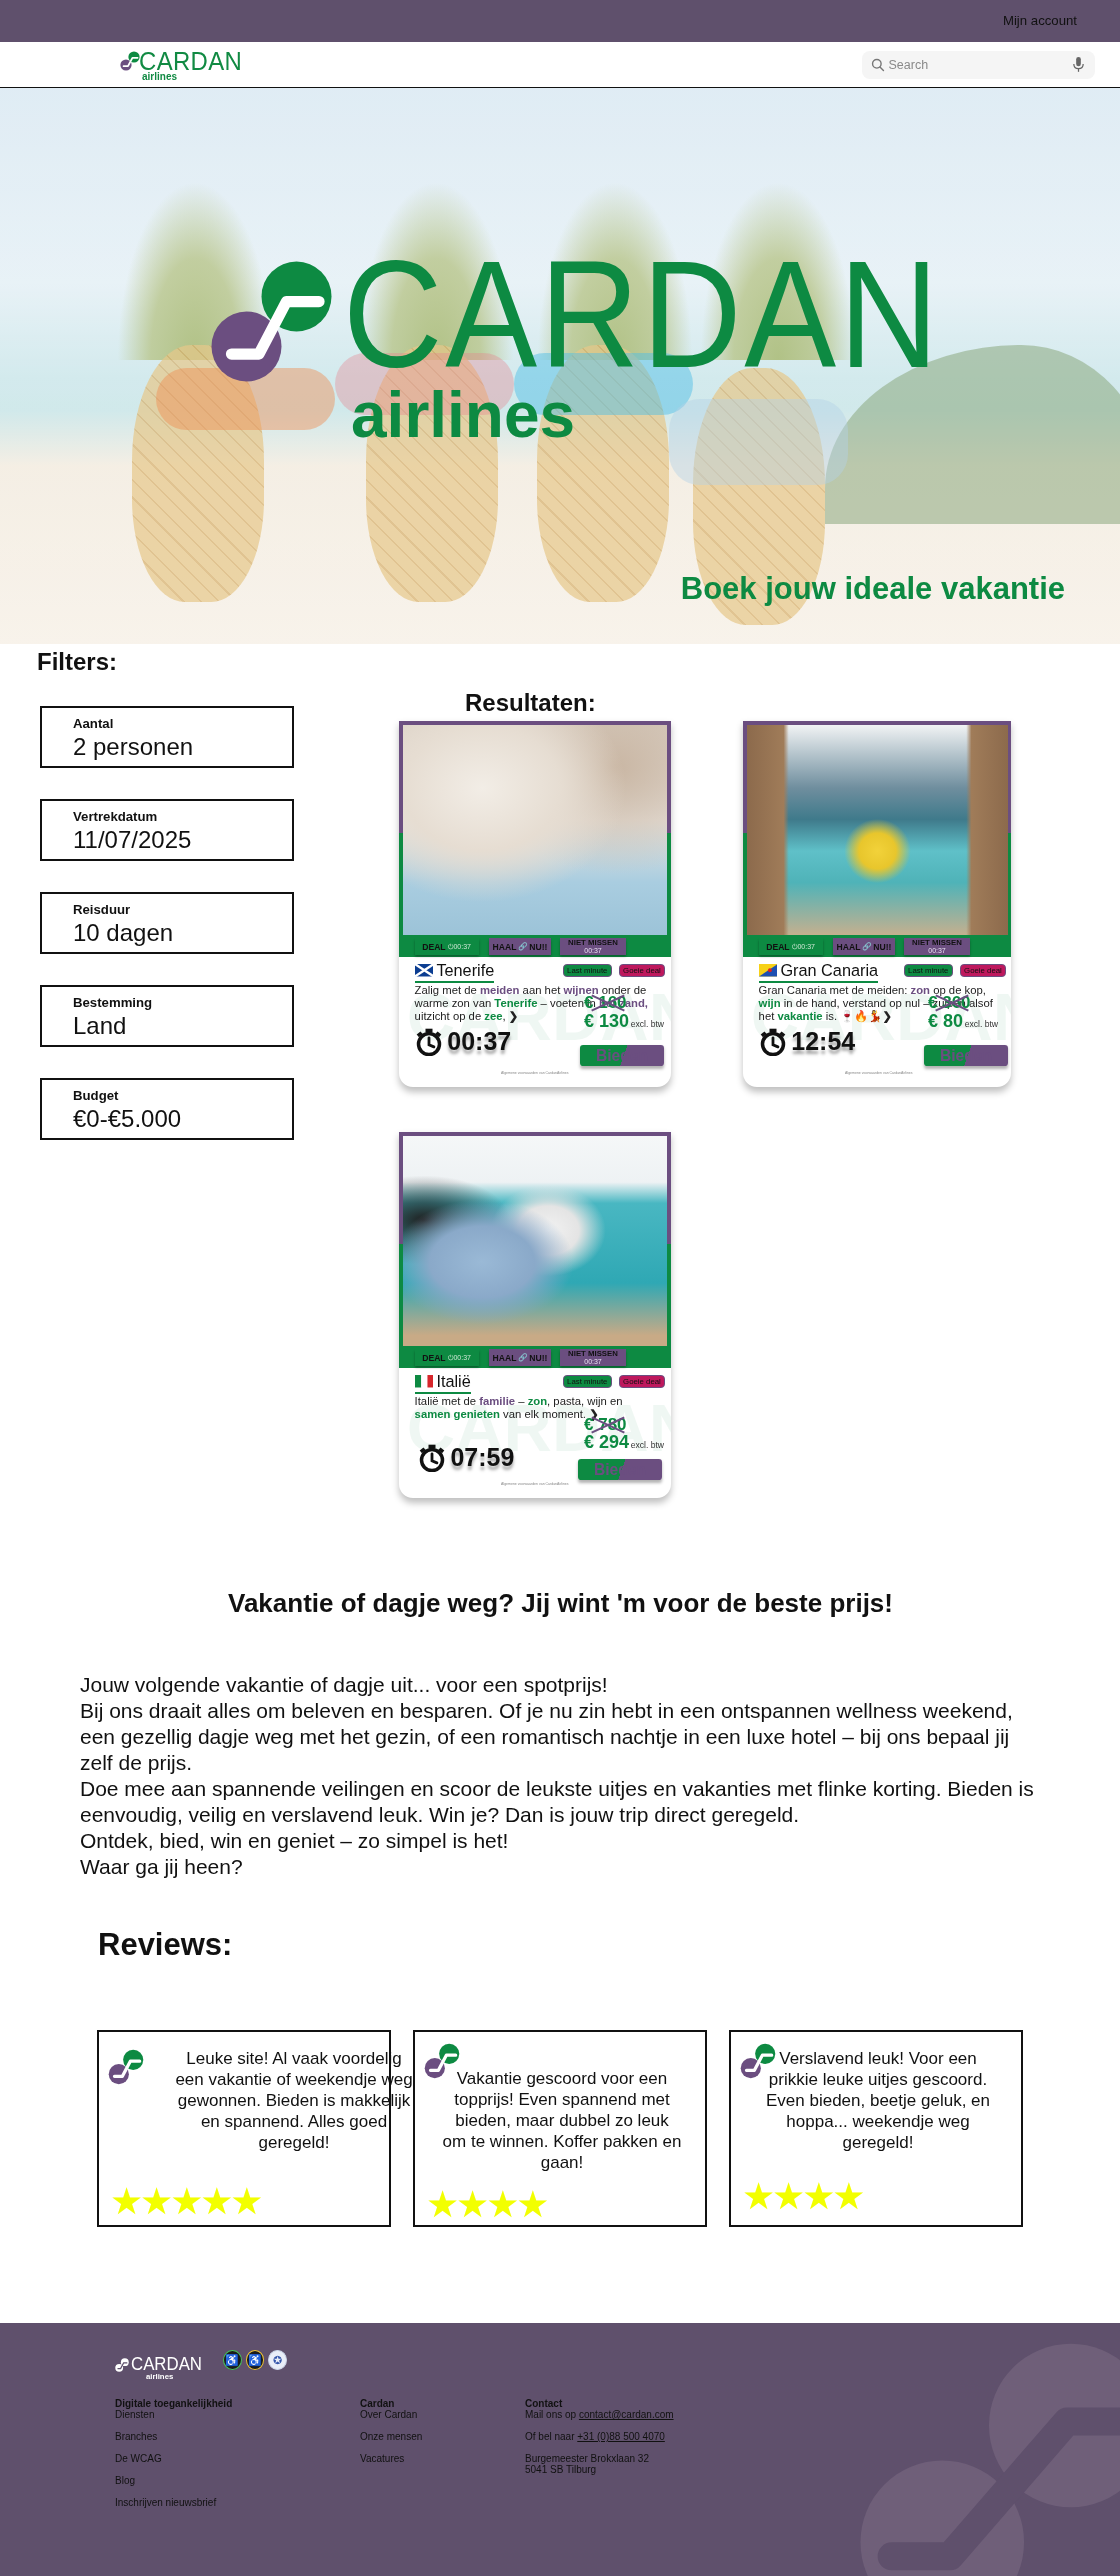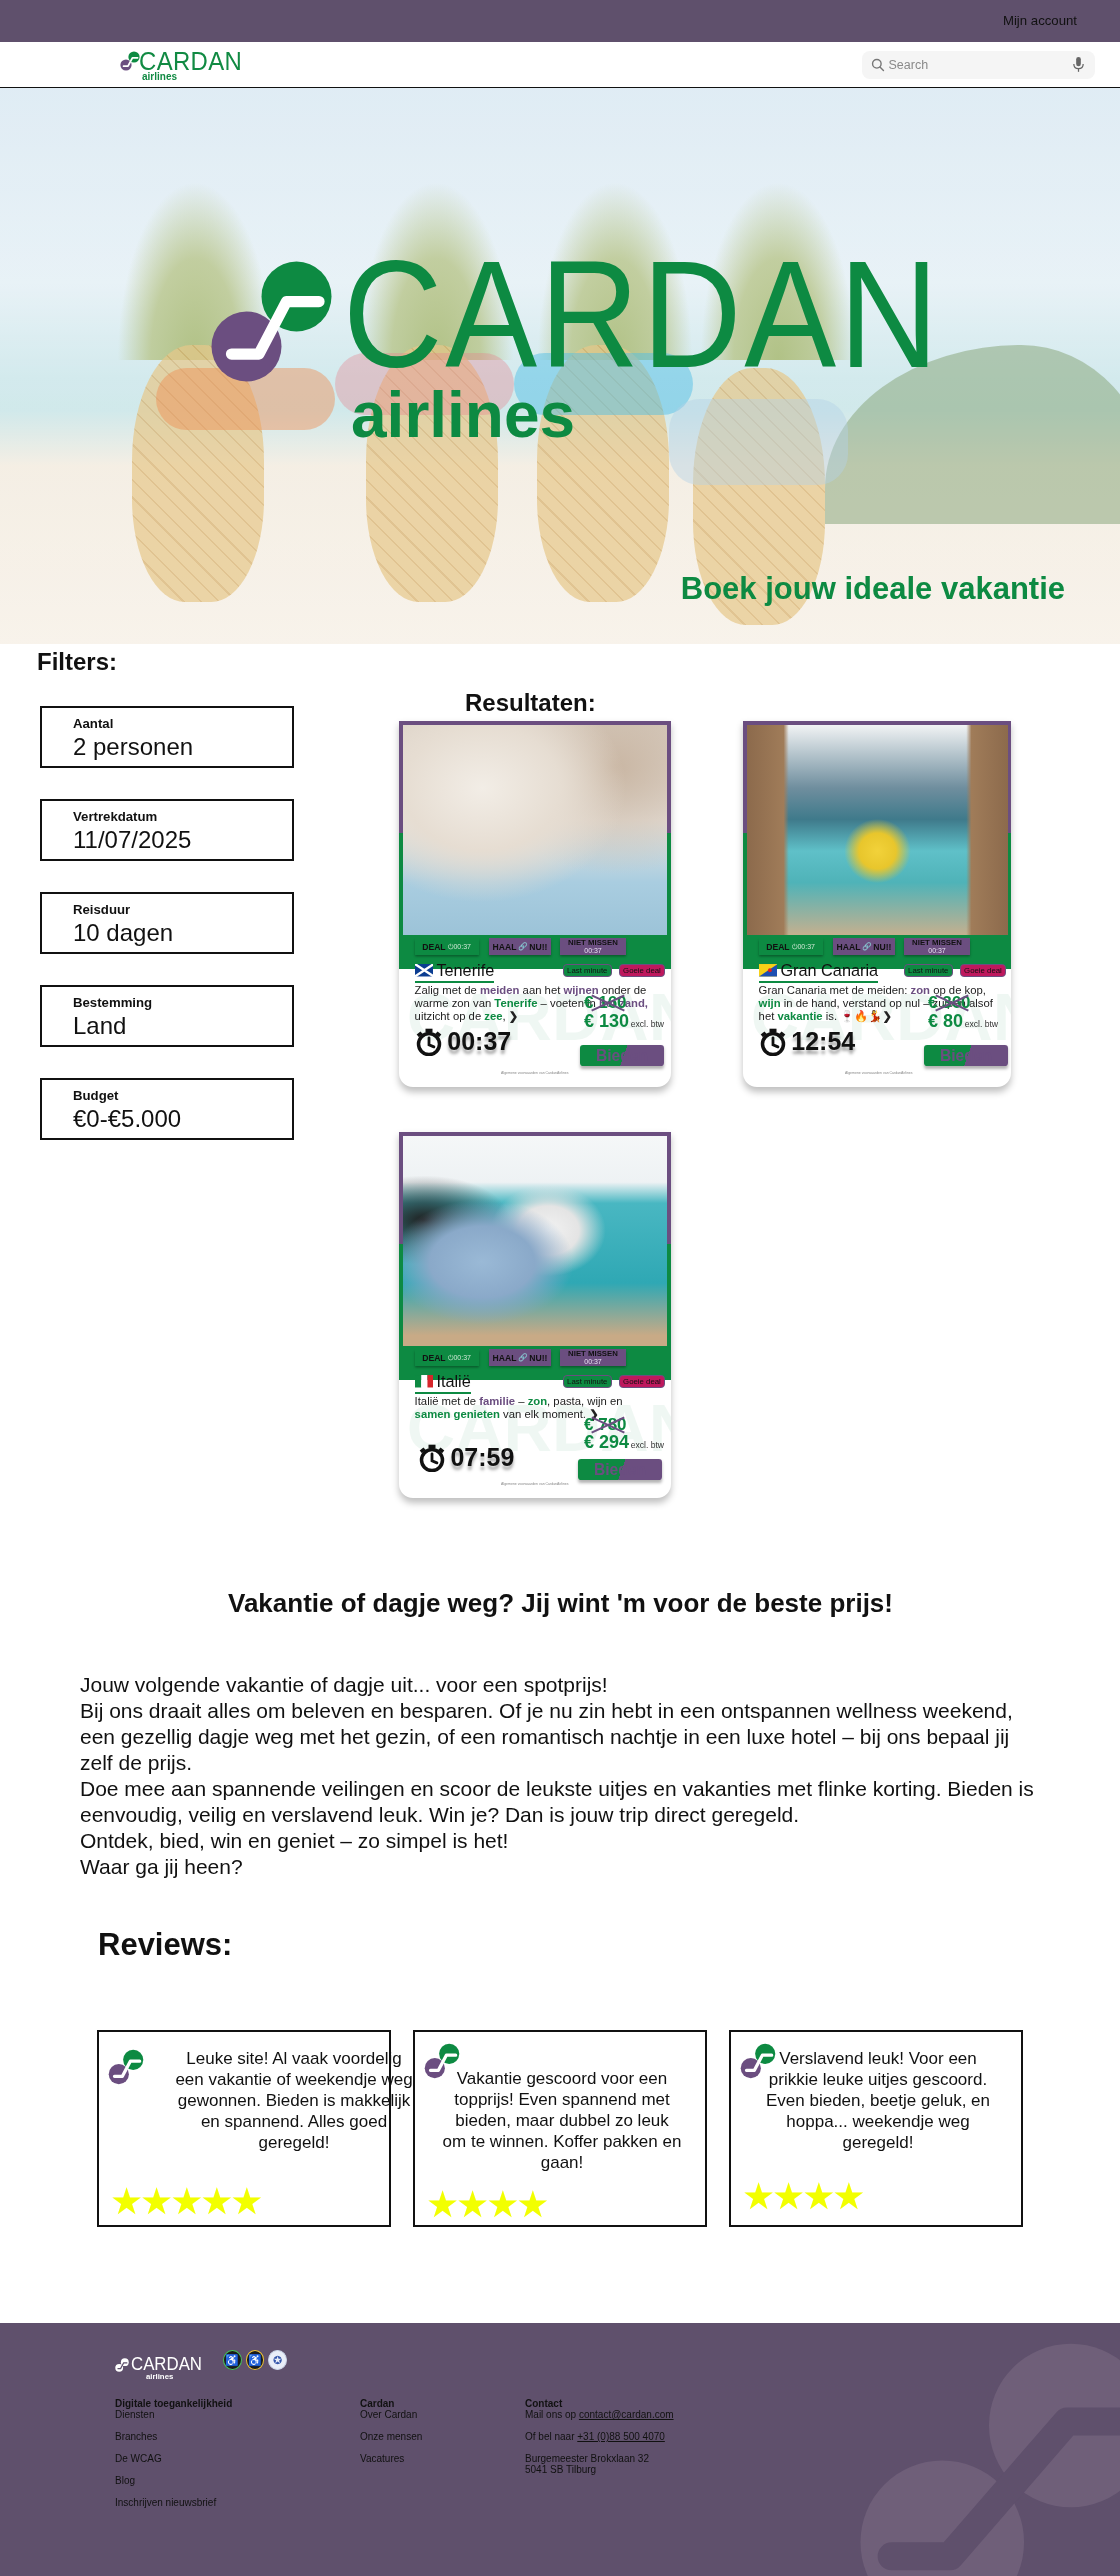--- a/index.html
+++ b/index.html
@@ -45,21 +45,21 @@
   .filter { position: absolute; left: 40px; width: 254px; height: 62px; border: 2.3px solid #111; background: #fff; }
   .filter .lbl { position: absolute; left: 31px; top: 7.8px; font-size: 13.2px; font-weight: 800; }
   .filter .val { position: absolute; left: 31px; top: 25px; font-size: 24px; font-weight: 400; color: #111; }
 
   
   .results-title { position: absolute; left: 465px; top: 689px; font-size: 24px; font-weight: 800; }
   .card { position: absolute; width: 272px; height: 366px; border-radius: 0 0 14px 14px; background: #fff;
           box-shadow: 0 4.7px 7.8px rgba(0,0,0,0.25); overflow: hidden; }
   .card .frame { position: absolute; left: 0; top: 0; width: 272px; height: 233px; background: linear-gradient(180deg, #6b4e80 0%, #6b4e80 48%, #0d8a42 48%, #0d8a42 100%); }
   .card .photo { position: absolute; left: 3.9px; top: 3.9px; width: 264px; height: 210px; }
-  .card .band { position: absolute; left: 0; top: 214px; width: 272px; height: 34px; background: #0d8a42; }
+  .card .band { position: absolute; left: 0; top: 214px; width: 272px; height: 22px; background: #0d8a42; }
   .pill { position: absolute; top: 3.1px; height: 17px; font-size: 8.6px; font-weight: 800; color: #111; box-shadow: 0 2.3px 2.3px rgba(0,0,0,0.35); display: flex; align-items: center; justify-content: center; }
   .pill.deal { left: 15.6px; width: 64px; background: #0d8a42; }
   .pill.deal .t { font-size: 7px; color: #cde8d4; font-weight: 400; margin-left: 2.3px; }
   .pill.haal { left: 90px; width: 62px; background: #6b4e80; }
   .pill.niet { left: 161px; width: 66px; background: #6b4e80; flex-direction: column; line-height: 7.8px; font-size: 7.8px; }
   .pill.niet .t { font-size: 7px; color: #e7dff0; font-weight: 400; }
   .card .dest { position: absolute; left: 15.6px; top: 240px; display: flex; align-items: center; font-size: 16.3px; font-weight: 500; border-bottom: 2.3px solid #0d8a42; padding-bottom: 0.8px; }
   .card .dest .flag { width: 18.7px; height: 12.5px; margin-right: 3.1px; display: inline-block; }
   .tag { position: absolute; top: 243px; height: 13.2px; font-size: 7.8px; padding: 0 3.1px; border-radius: 3.9px; border: 1.2px solid #6b4e80; display: flex; align-items: center; color: #111; }
   .tag.last { left: 164px; background: #0d8a42; }

